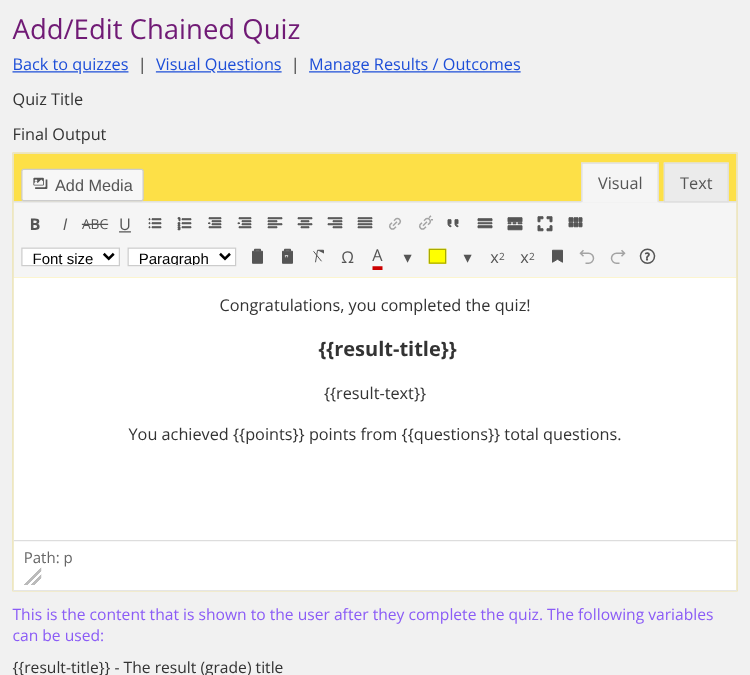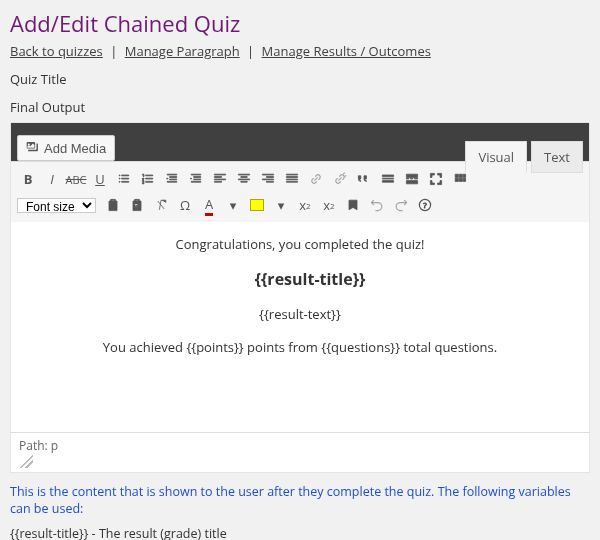--- a/index.html
+++ b/index.html
@@ -11,40 +11,40 @@
     width: 600px;
     padding: 8px 10px;
   }
   h1 {
     font-size: 22px;
     font-weight: 400;
     color: #701a75;
     margin-bottom: 4px;
   }
   .links a {
-    color: #404040;
+    color: #1d4ed8;
     text-decoration: underline;
     font-size: 13px;
   }
   .links { margin-bottom: 10px; }
   .sep { color: #333; margin: 0 4px; }
   .row { margin-bottom: 10px; display: flex; align-items: center; }
   .row label { font-size: 13px; color: #333; margin-right: 6px; }
   .row input[type=text] {
     flex: 1;
     padding: 4px 6px;
     border: 1px solid #ddd;
     background: #fff;
     box-shadow: inset 0 1px 2px rgba(0,0,0,.07);
     font-size: 13px;
     height: 26px;
     max-width: 340px;
   }
   .final-label { font-size: 13px; margin-bottom: 6px; }
-  .editor-wrap { border: 1px solid #e5e5e5; background: #404040; margin-bottom: 10px; position: relative; }
+  .editor-wrap { border: 1px solid #e5e5e5; background: #fde047; margin-bottom: 10px; position: relative; }
   .editor-topbar { display: flex; justify-content: space-between; align-items: flex-end; padding: 6px 6px 0 6px; }
   .media-btn {
     background: #f7f7f7;
     border: 1px solid #ccc;
     color: #555;
     padding: 4px 8px;
     font-size: 13px;
     cursor: pointer;
     border-radius: 2px;
     display: inline-flex;
@@ -55,21 +55,21 @@
   .media-btn-icon { font-size: 14px; line-height: 1; }
   .tabs { display: flex; }
   .tab {
     padding: 6px 12px;
     font-size: 13px;
     color: #555;
     border: 1px solid #ddd;
     background: #ebebeb;
     cursor: pointer;
     position: relative;
-    top: 12px;
+    top: 1px;
   }
   .tab.active { background: #f5f5f5; border-bottom-color: #f5f5f5; }
   .tab + .tab { margin-left: 4px; }
   .toolbar {
     background: #f5f5f5;
     border-top: 1px solid #ddd;
     padding: 4px 6px;
   }
   .tb-row { display: flex; align-items: center; gap: 2px; flex-wrap: wrap; padding: 2px 0; }
   .tb-btn {
@@ -102,32 +102,32 @@
     color: #666;
     display: flex;
     justify-content: space-between;
     flex-direction: column;
   }
   .resize-grip {
     width: 14px; height: 14px;
     background: linear-gradient(135deg, transparent 50%, #bbb 50%, #bbb 60%, transparent 60%, transparent 70%, #bbb 70%, #bbb 80%, transparent 80%);
     cursor: nwse-resize;
   }
-  .help { font-size: 12.5px; color: #1d4ed8; margin-bottom: 8px; }
+  .help { font-size: 12.5px; color: #8b5cf6; margin-bottom: 8px; }
   .vars p { font-size: 12.5px; color: #333; margin-bottom: 6px; }
 </style>
 </head>
 <body>
 
 <h1>Add/Edit Chained Quiz</h1>
 
 <div class="links">
   <a href="#">Back to quizzes</a>
   <span class="sep">|</span>
-  <a href="#">Manage Paragraph</a>
+  <a href="#">Visual Questions</a>
   <span class="sep">|</span>
   <a href="#">Manage Results / Outcomes</a>
 </div>
 
 <div class="row">
   <label>Quiz Title</label>
 </div>
 
 <div class="final-label">Final Output</div>
 
@@ -230,20 +230,21 @@
           </svg>
         </span>
       <span class="tb-btn">
           <svg viewBox="0 0 20 20">
             <path d="M4 4h4v4H4zM9 4h4v4H9zM14 4h3v4h-3zM4 9h4v4H4zM9 9h4v4H9zM14 9h3v4h-3z"></path>
           </svg>
         </span>
     </div>
     <div class="tb-row">
       <select class="tb-select"><option>Font size</option></select>
+      <select class="tb-select"><option>Paragraph</option></select>
       <span class="tb-btn">
           <svg viewBox="0 0 20 20">
             <path d="M7 3h6v2h2v12H5V5h2zM8 4v1h4V4z"></path>
           </svg>
         </span>
       <span class="tb-btn">
           <svg viewBox="0 0 20 20">
             <path d="M7 3h6v2h2v12H5V5h2zM8 4v1h4V4zM7 9l1 4 1-3 1 3 1-4"></path>
           </svg>
         </span>

